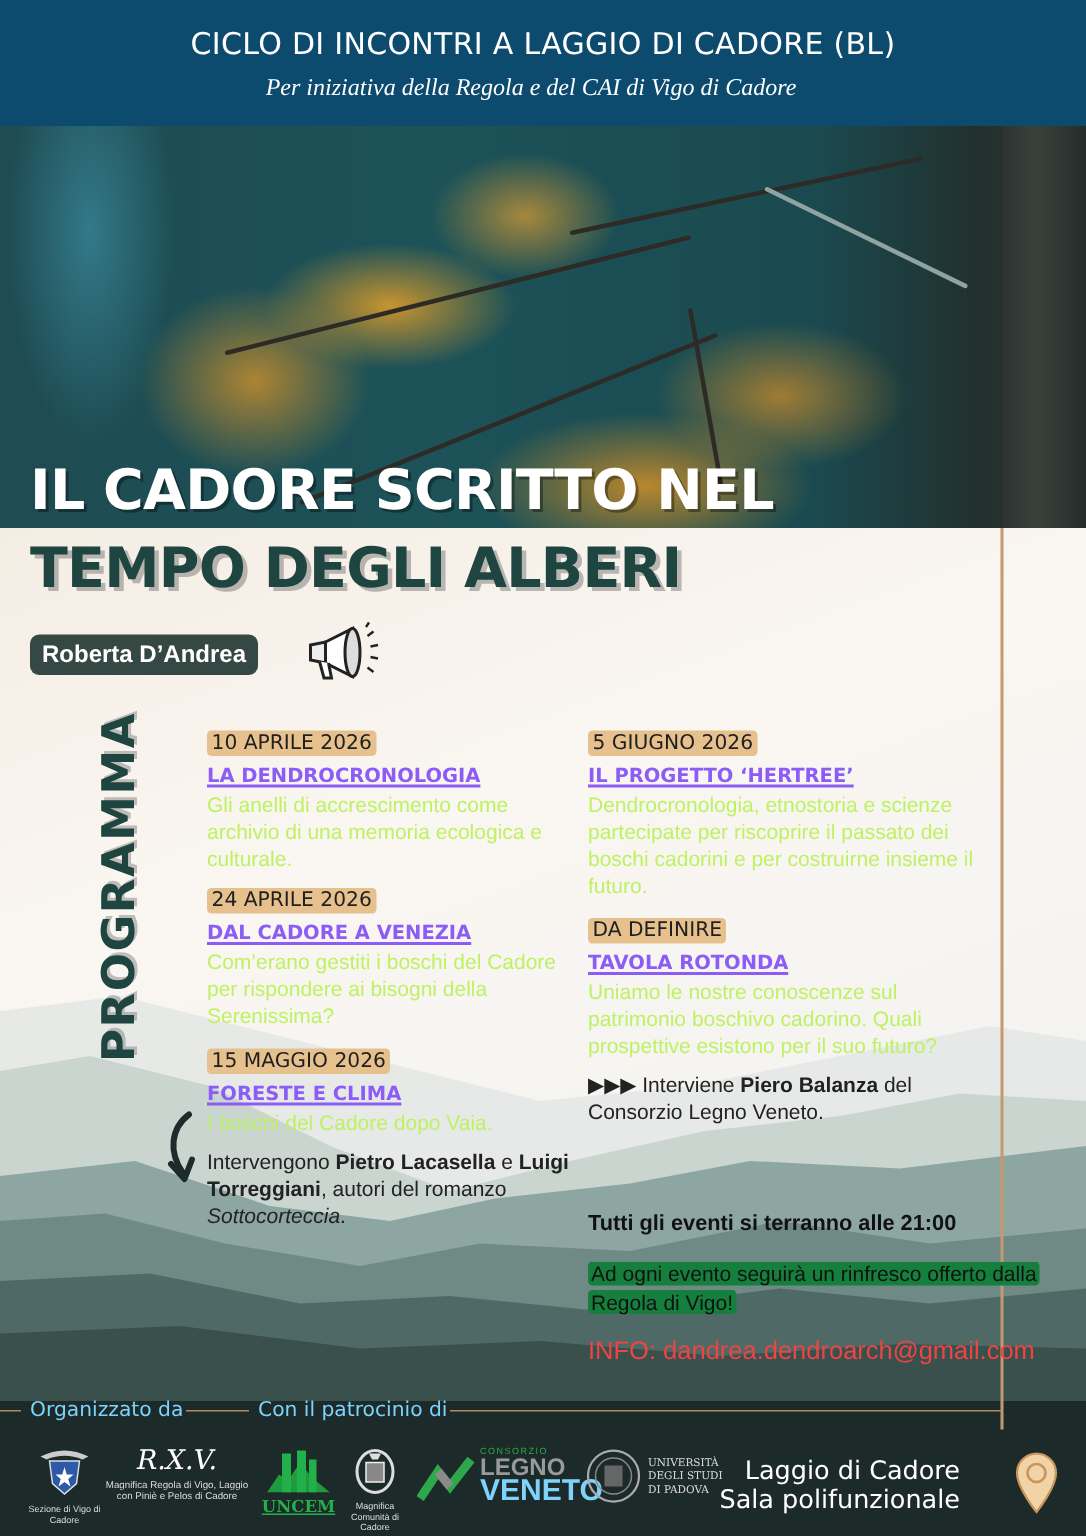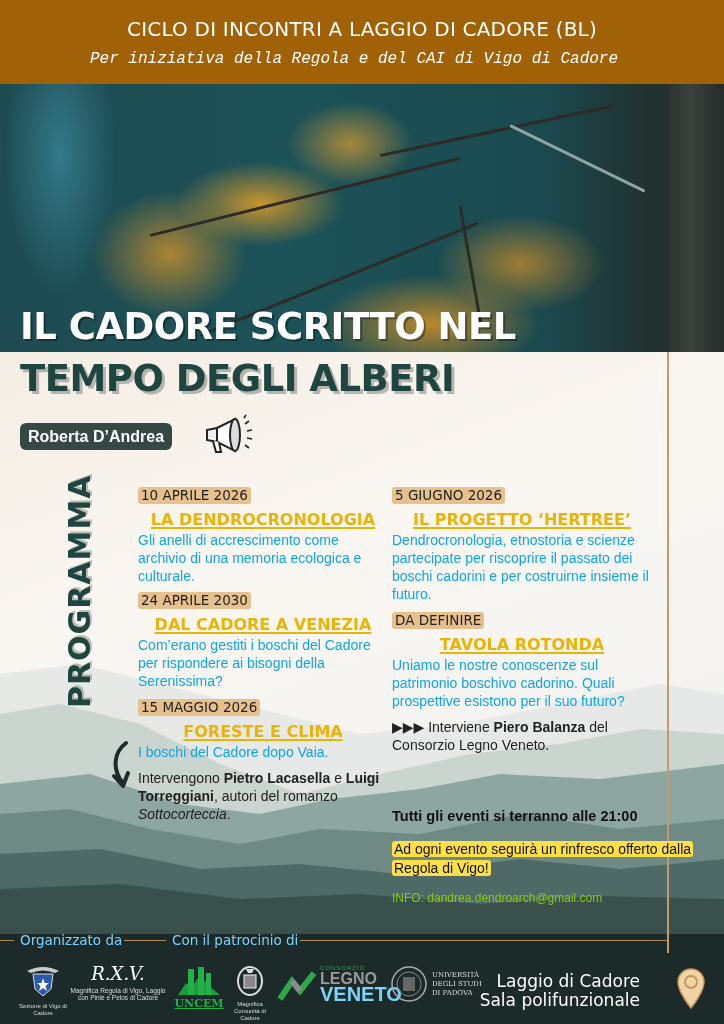--- a/index.html
+++ b/index.html
@@ -1,21 +1,21 @@
 <!DOCTYPE html>
 <html><head>
 <meta charset="utf-8">
 <style>
   * { margin:0; padding:0; box-sizing:border-box; }
   html, body { width:724px; height:1024px; overflow:hidden; }
   body { font-family:"Liberation Sans", sans-serif; background:#1d2a2a; position:relative; }
 
-  .header { position:absolute; left:0; top:0; width:724px; height:104px; background:#a16207; color:#fff; text-align:center; }
+  .header { position:absolute; left:0; top:0; width:724px; height:104px; background:#0c4a6e; color:#fff; text-align:center; }
   .header .title { position:absolute; left:0; right:0; top:17px; font-size:20px; letter-spacing:0.2px; font-family:"DejaVu Sans", sans-serif; font-weight:normal; }
-  .header .subtitle { position:absolute; left:0; right:16px; top:50px; font-size:16px; font-style:italic; font-family:Liberation Mono, monospace; }
+  .header .subtitle { position:absolute; left:0; right:16px; top:50px; font-size:16px; font-style:italic; font-family:Liberation Serif, serif; }
 
   .hero { position:absolute; left:0; top:84px; width:724px; height:268px; overflow:hidden;
     background:
       radial-gradient(ellipse 120px 60px at 260px 120px, rgba(230,160,40,0.85), rgba(230,160,40,0) 70%),
       radial-gradient(ellipse 160px 70px at 430px 240px, rgba(225,150,35,0.8), rgba(225,150,35,0) 70%),
       radial-gradient(ellipse 110px 90px at 170px 170px, rgba(220,150,40,0.75), rgba(220,150,40,0) 70%),
       radial-gradient(ellipse 120px 70px at 520px 180px, rgba(215,145,40,0.7), rgba(215,145,40,0) 70%),
       radial-gradient(ellipse 90px 60px at 350px 60px, rgba(225,160,50,0.7), rgba(225,160,50,0) 70%),
       radial-gradient(ellipse 80px 200px at 60px 70px, rgba(60,140,160,0.7), rgba(60,140,160,0) 70%),
       linear-gradient(90deg, #1f4b52 0%, #1c5258 40%, #1a4a50 75%, #22302e 90%, #2a3532 100%);
@@ -32,32 +32,32 @@
   .title1 { position:absolute; left:20px; top:305px; font-family:"DejaVu Sans", sans-serif; font-weight:bold; font-size:37px; color:#fff; letter-spacing:-0.5px; text-shadow:2px 2px 0 rgba(0,0,0,0.35); }
   .title2 { position:absolute; left:20px; top:357px; font-family:"DejaVu Sans", sans-serif; font-weight:bold; font-size:37px; color:#1e4540; letter-spacing:-0.5px; text-shadow:3px 3px 0 rgba(120,120,120,0.5); }
 
   .speaker { position:absolute; left:20px; top:423px; height:27px; padding:0 8px; background:#364843; border-radius:6px; color:#fff; font-weight:bold; font-size:16px; line-height:27px; }
   .megaphone { position:absolute; left:203px; top:414px; width:56px; height:42px; }
 
   .programma { position:absolute; left:62px; top:708px; transform:rotate(-90deg); transform-origin:left top; font-family:"DejaVu Sans", sans-serif; font-weight:bold; font-size:30px; color:#1e4540; letter-spacing:1px; text-shadow:2px 2px 0 rgba(120,120,120,0.45); white-space:nowrap; }
 
   .event { position:absolute; width:250px; color:#1f1f1f; }
   .event .date { display:inline-block; background:#e6c18e; border-radius:3px; padding:0 3px; font-family:"DejaVu Sans", sans-serif; font-size:13.5px; line-height:17px; color:#1f1f1f; }
-  .event .etitle { margin-top:6px; font-family:"DejaVu Sans", sans-serif; font-weight:bold; font-size:16px; text-decoration:underline; text-decoration-thickness:1.5px; text-underline-offset:2px; color:#eab308;text-align:center; }
-  .event .desc { margin-top:2px; font-size:14px; line-height:18px; color:#0ea5e9; }
+  .event .etitle { margin-top:6px; font-family:"DejaVu Sans", sans-serif; font-weight:bold; font-size:13px; text-decoration:underline; text-decoration-thickness:1.5px; text-underline-offset:2px; color:#8b5cf6; }
+  .event .desc { margin-top:2px; font-size:14px; line-height:18px; color:#bef264; }
   .event .note { margin-top:8px; font-size:14px; line-height:18px; color:#222; }
   .event b { font-weight:bold; }
   .event i { font-style:italic; }
 
   .arrow { position:absolute; left:108px; top:740px; width:28px; height:50px; }
 
   .times { position:absolute; left:392px; top:808px; font-weight:bold; font-size:14.5px; color:#111; }
   .refresh { position:absolute; left:392px; top:840px; font-size:14px; line-height:19px; color:#111; }
-  .refresh span { background:#fde047; padding:0 2px; border-radius:3px; box-decoration-break:clone;margin-top:46px; -webkit-box-decoration-break:clone; }
-  .info { position:absolute; left:392px; top:891px; font-size:12px; color:#84cc16; }
+  .refresh span { background:#15803d; padding:0 2px; border-radius:3px; box-decoration-break:clone;margin-top:46px; -webkit-box-decoration-break:clone; }
+  .info { position:absolute; left:392px; top:891px; font-size:17px; color:#ef4444; }
 
   .lbl { position:absolute; top:932px; font-size:13.5px; color:#7dd3fc; font-family:"DejaVu Sans", sans-serif; }
 
   .footer { position:absolute; left:0; top:953px; width:724px; height:71px; background:#1c2a29; }
   .logo { position:absolute; color:#fff; text-align:center; }
   .logo small { display:block; font-size:6px; line-height:7px; color:#ddd; }
   .venue { position:absolute; right:84px; top:972px; text-align:right; color:#fff; font-size:17px; line-height:19px; font-family:"DejaVu Sans", sans-serif; }
   .pin { position:absolute; left:676px; top:968px; width:30px; height:42px; }
 </style>
 </head>
@@ -104,21 +104,21 @@
 
 <div class="programma">PROGRAMMA</div>
 
 <div class="event" style="left:138px;top:486px;">
   <span class="date">10 APRILE 2026</span>
   <div class="etitle">LA DENDROCRONOLOGIA</div>
   <div class="desc">Gli anelli di accrescimento come archivio di una memoria ecologica e culturale.</div>
 </div>
 
 <div class="event" style="left:138px;top:591px;">
-  <span class="date">24 APRILE 2030</span>
+  <span class="date">24 APRILE 2026</span>
   <div class="etitle">DAL CADORE A VENEZIA</div>
   <div class="desc">Com’erano gestiti i boschi del Cadore per rispondere ai bisogni della Serenissima?</div>
 </div>
 
 <div class="event" style="left:138px;top:698px;">
   <span class="date">15 MAGGIO 2026</span>
   <div class="etitle">FORESTE E CLIMA</div>
   <div class="desc">I boschi del Cadore dopo Vaia.</div>
   <div class="note"><span>Intervengono </span><b>Pietro Lacasella</b><span> e </span><b>Luigi Torreggiani</b><span>, autori del romanzo </span><i>Sottocorteccia</i><span>.</span></div>
 </div>

